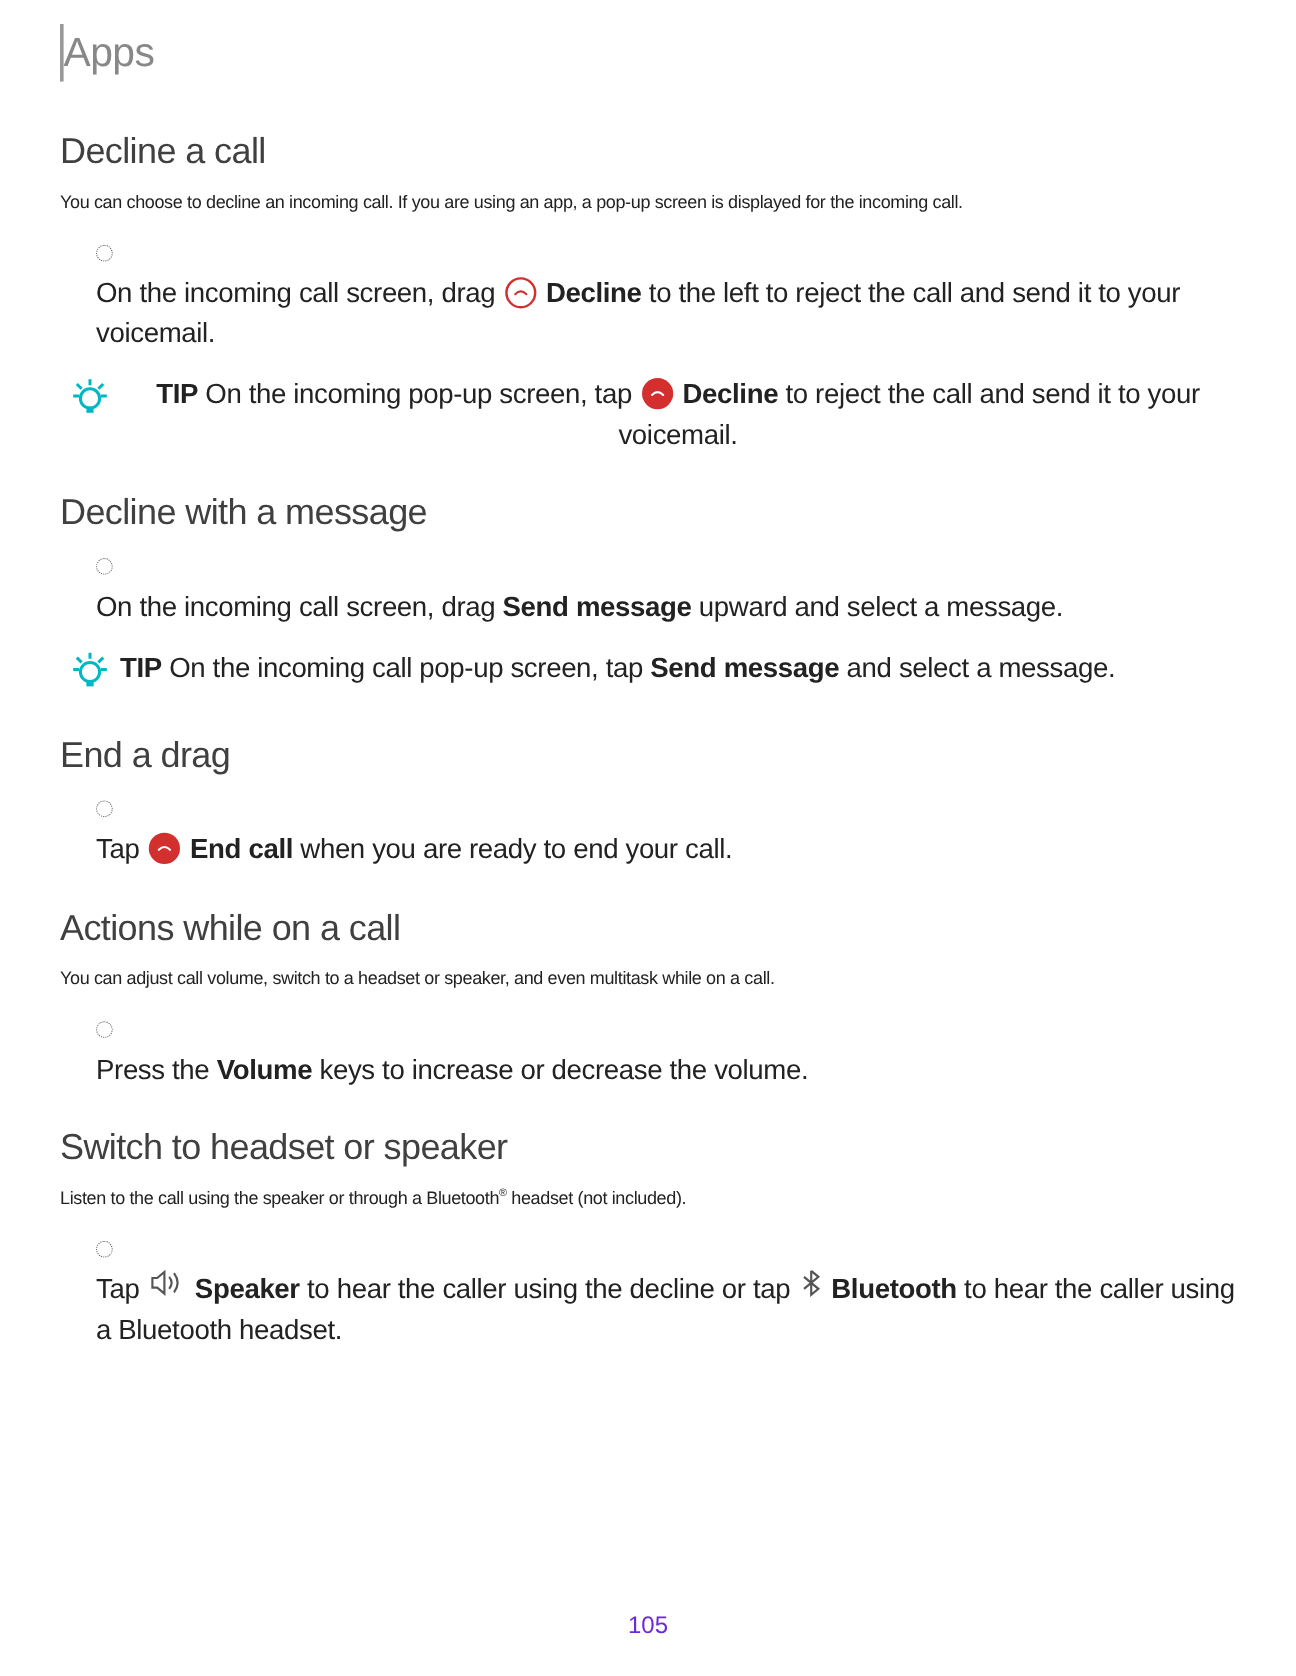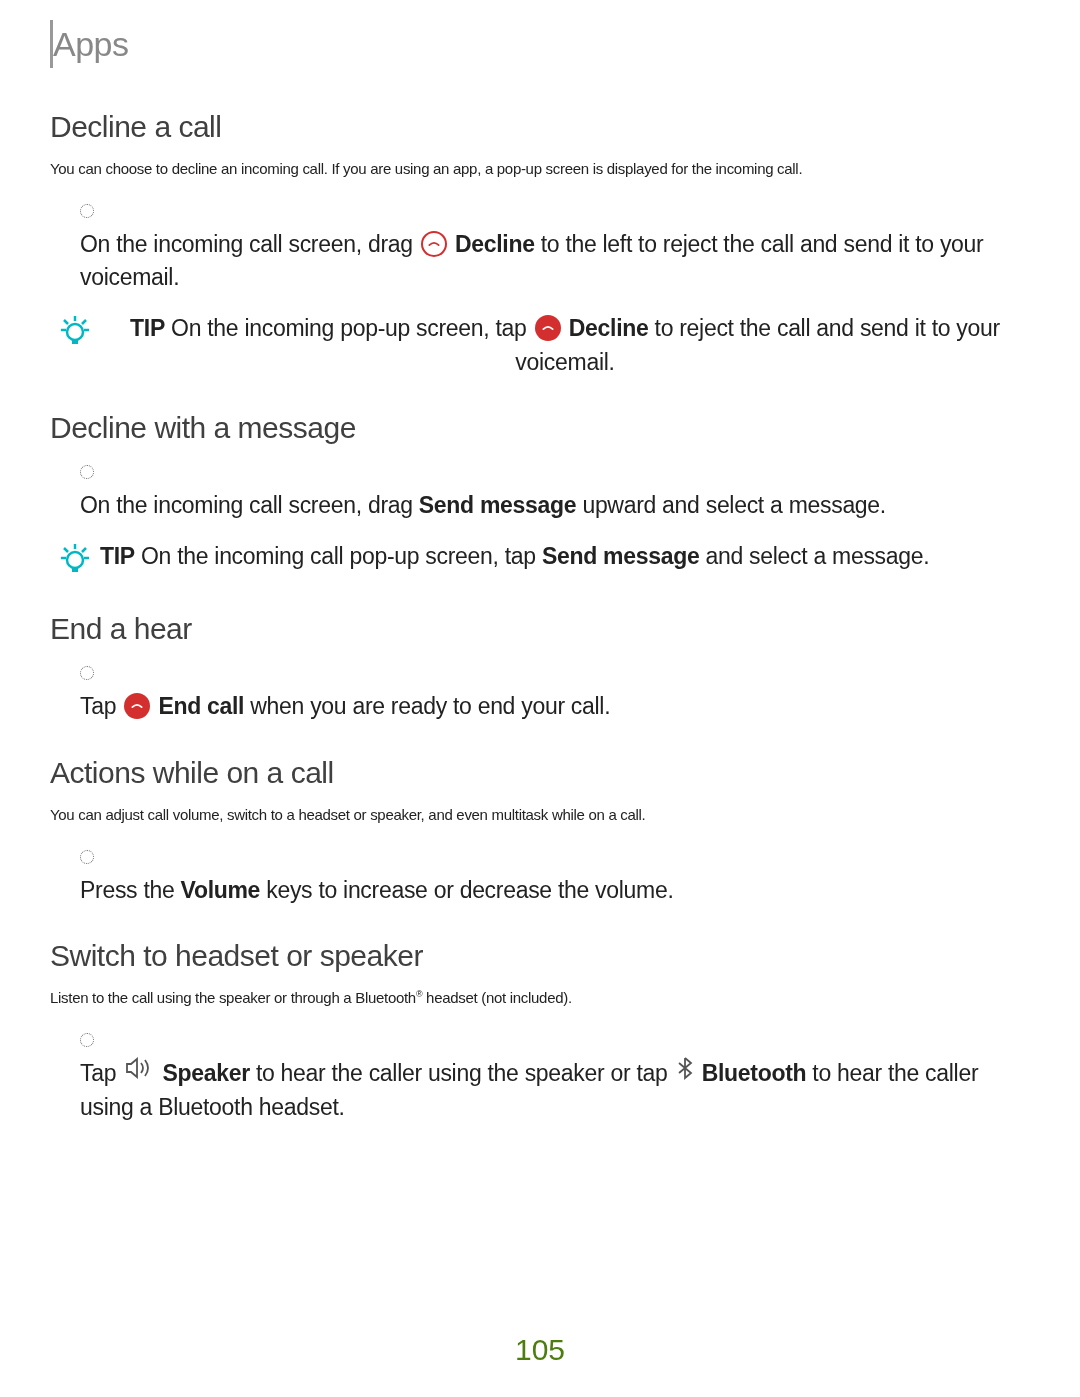--- a/index.html
+++ b/index.html
@@ -111,22 +111,22 @@
     .phone-glyph-white {
       width: 14px; height: 14px;
     }
     strong, .bold { font-weight: 700; }
     sup { font-size: 0.6em; vertical-align: super; }
     .page-num {
       position: absolute;
       bottom: 30px;
       left: 0; right: 0;
       text-align: center;
-      font-size: 30px;
-      color: #4d7c0f;
+      font-size: 20px;
+      color: #6d28d9;
     }
   </style>
 </head>
 <body>
 
 <div class="header-bar">
   <span class="header-title">Apps</span>
 </div>
 
 <div class="section">
@@ -192,21 +192,21 @@
         <line x1="31" y1="8" x2="27" y2="12" stroke="#00b8c4" stroke-width="2.5"></line>
       </svg>
     </span>
     <div class="tip-text">
       <span class="tip-label">TIP</span><span>  On the incoming call pop-up screen, tap </span><span class="bold">Send message</span><span> and select a message.</span>
     </div>
   </div>
 </div>
 
 <div class="section">
-  <h2 class="section-heading">End a hear</h2>
+  <h2 class="section-heading">End a drag</h2>
   <div class="bullet-block">
     <span class="bullet-icon">
         <span class="bullet-circle"></span>
       </span>
     <div class="bullet-text">
       <span>Tap </span>
       <span class="inline-icon decline-circle-solid">
         <svg class="phone-glyph-white" viewBox="0 0 24 24" fill="none" stroke="#fff" stroke-width="3">
             <path d="M4 14 Q12 6 20 14" stroke-linecap="round"></path>
           </svg>
@@ -240,21 +240,21 @@
       </span>
     <div class="bullet-text">
       <span>Tap </span>
       <span class="inline-icon">
         <svg width="30" height="24" viewBox="0 0 30 24" fill="none" stroke="#555" stroke-width="1.8">
           <path d="M3 8 L7 8 L13 3 L13 21 L7 16 L3 16 Z" fill="none"></path>
           <path d="M17 7 Q21 12 17 17"></path>
           <path d="M21 4 Q27 12 21 20"></path>
         </svg>
       </span>
-      <span class="bold">Speaker</span><span> to hear the caller using the speaker or tap </span>
+      <span class="bold">Speaker</span><span> to hear the caller using the decline or tap </span>
       <span class="inline-icon">
         <svg width="18" height="24" viewBox="0 0 18 24" fill="none" stroke="#555" stroke-width="1.8">
           <path d="M9 2 L9 22 L15 17 L3 7 M9 2 L15 7 L3 17"></path>
         </svg>
       </span>
       <span class="bold">Bluetooth</span><span> to hear the caller using a Bluetooth headset.</span>
     </div>
   </div>
 </div>
 

